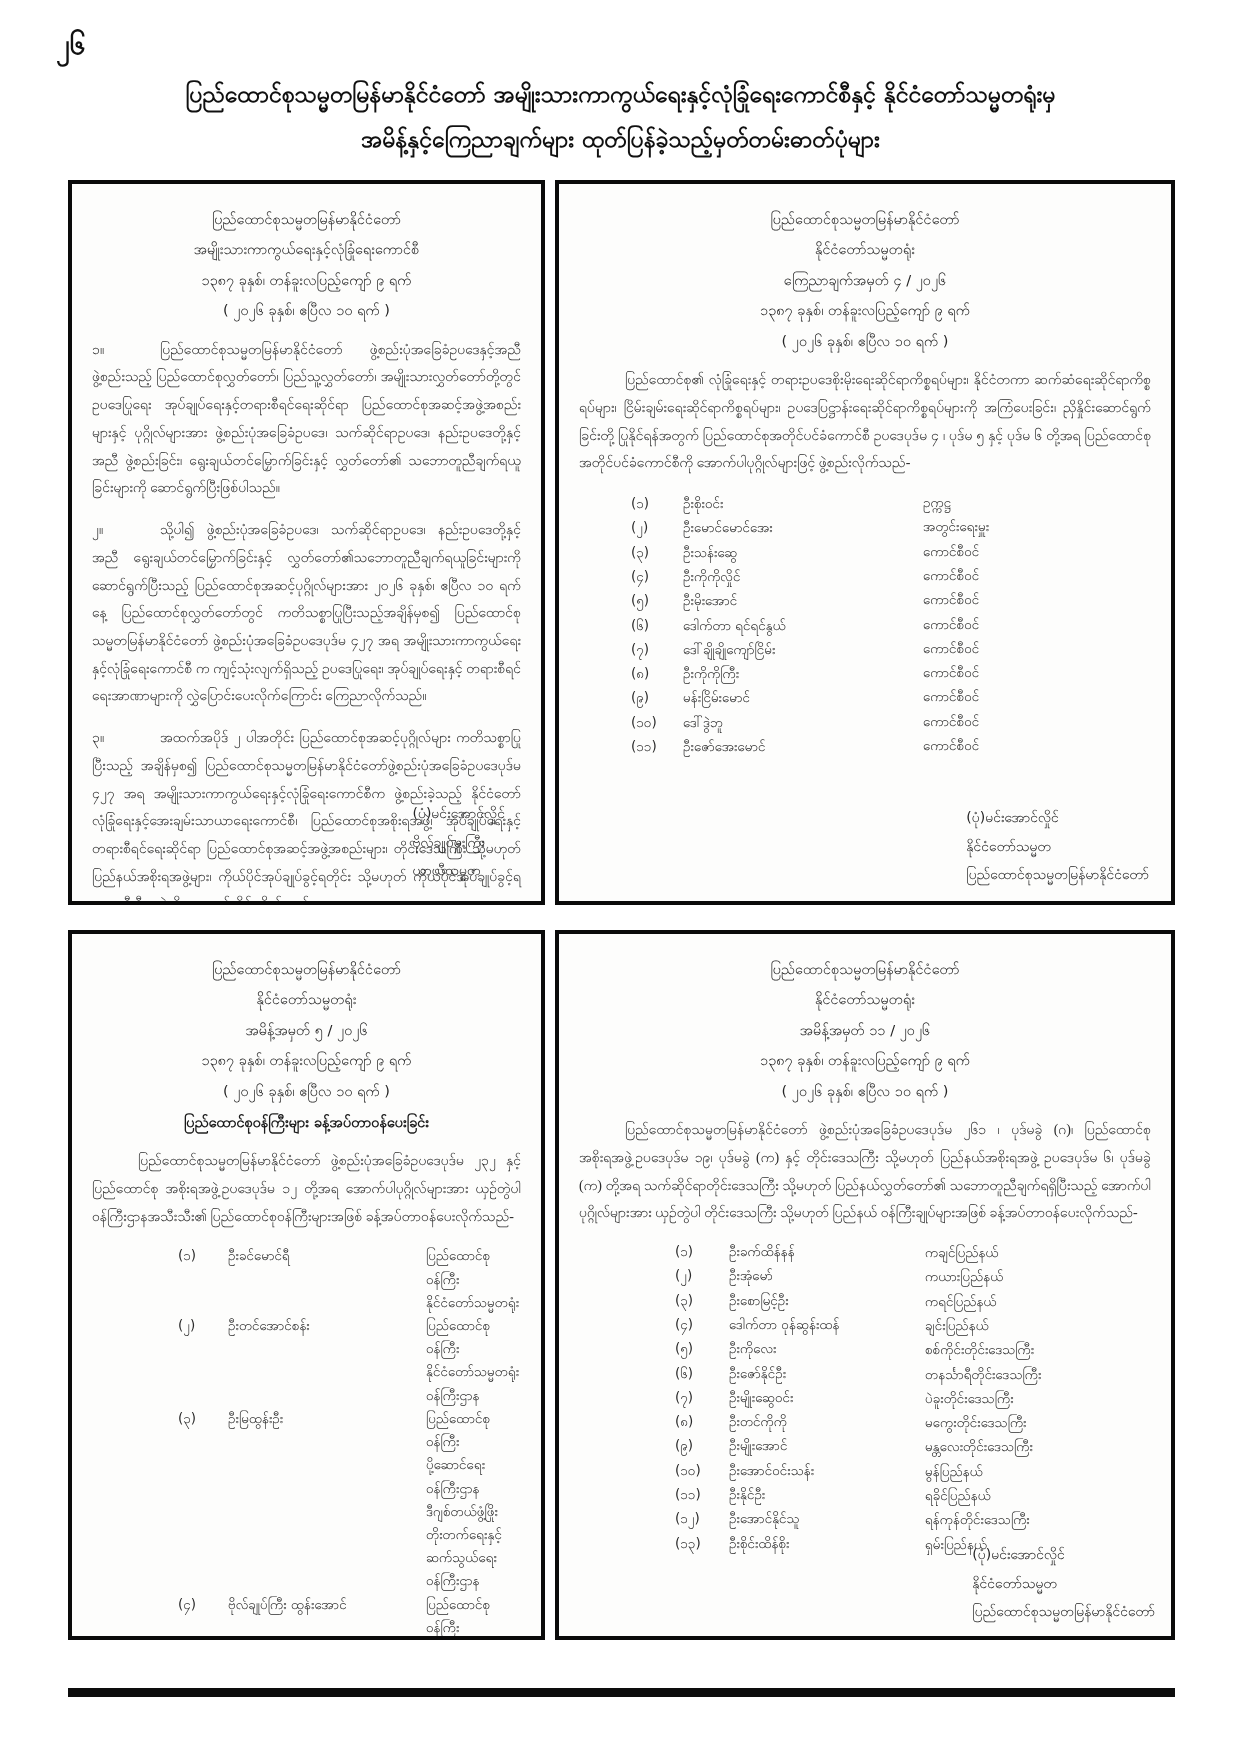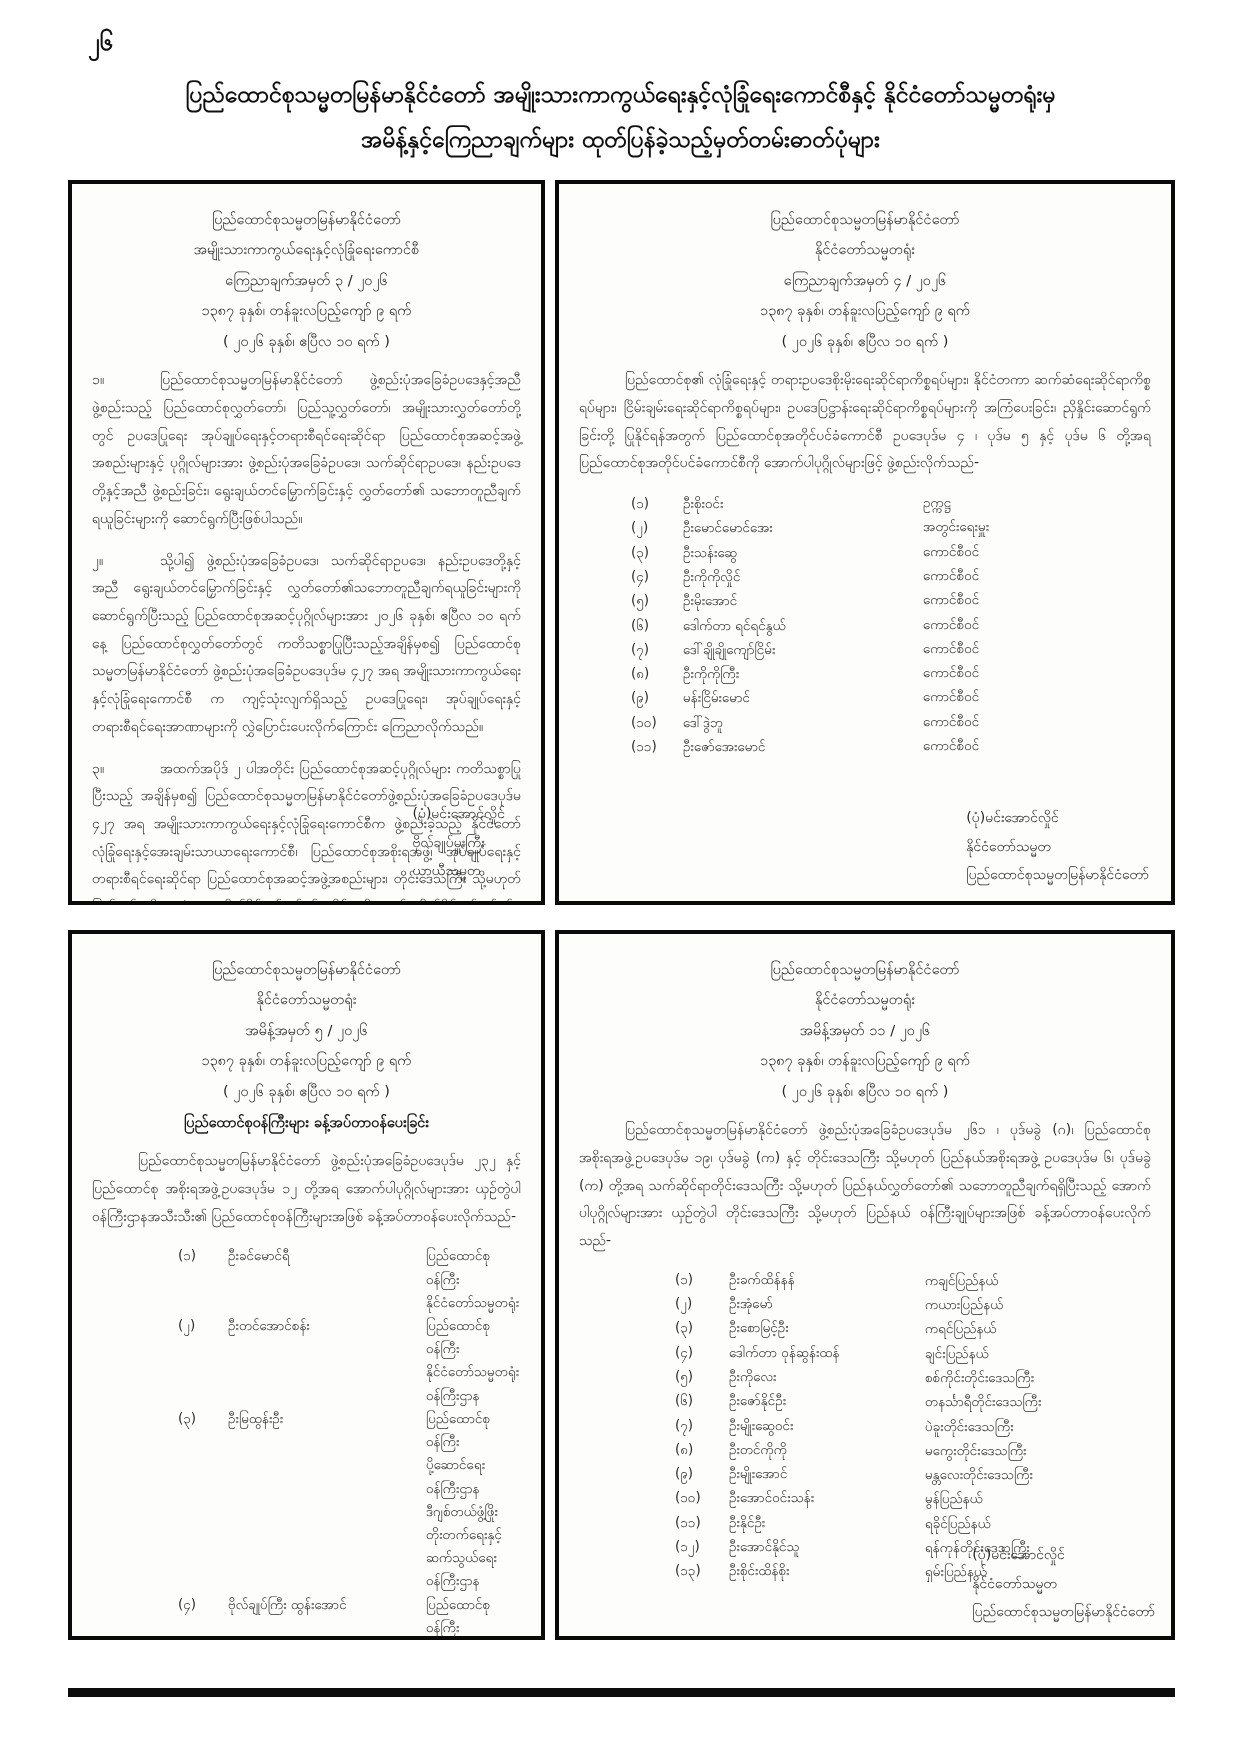--- a/index.html
+++ b/index.html
@@ -1,30 +1,30 @@
 <!DOCTYPE html>
 <html><head>
 <meta charset="utf-8">
 <style>
   html,body{margin:0;padding:0;background:#e8e8e8;}
   .page{position:relative;width:1241px;height:1755px;background:#ffffff;margin:0 auto;
         font-family:"DejaVu Sans",sans-serif;color:#222;overflow:hidden;}
-  .pagenum{position:absolute;top:26px;left:88px;font-size:24px;font-weight:bold;color:#111;}
+  .pagenum{position:absolute;top:26px;left:56px;font-size:28px;font-weight:bold;color:#111;}
   .main-title{position:absolute;top:72px;left:30px;right:30px;text-align:center;
               font-weight:bold;font-size:23px;line-height:1.95;color:#101010;}
   .boxes{position:absolute;top:180px;left:68px;width:1107px;display:grid;
          grid-template-columns:477px 620px;column-gap:10px;row-gap:25px;}
   .docbox{border:4px solid #0a0a0a;background:#fdfdfc;position:relative;
           box-sizing:border-box;padding:20px 20px 14px 20px;overflow:hidden;}
   .docbox.r1{height:725px;}
   .docbox.r2{height:710px;}
   .doc-header{text-align:center;font-size:14.5px;line-height:2.1;color:#242424;}
   .doc-subject{text-align:center;font-size:14.5px;font-weight:bold;color:#1a1a1a;
                line-height:2.0;margin-top:2px;}
-  .doc-paragraphs{margin-top:10px;font-size:14px;line-height:1.98;text-align:justify;color:#2b2b2b;}
+  .doc-paragraphs{margin-top:10px;font-size:14px;line-height:1.98;text-align:justify;color:#2b2b2b;font-family:Liberation Serif, serif;}
   .doc-paragraphs p{margin:0 0 14px 0;}
   .pnum{display:inline-block;min-width:68px;}
   .intro{text-indent:46px;}
   .doc-list{margin-top:6px;font-size:13.5px;color:#2b2b2b;}
   .lrow{display:grid;line-height:1.8;}
   .lrow .no{text-align:left;}
   .lrow .role div{line-height:1.8;font-family:Liberation Serif, serif;}
   .list-c2 .lrow{grid-template-columns:52px 240px 1fr;margin-left:52px;}
   .list-c3 .lrow{grid-template-columns:50px 198px 1fr;margin-left:86px;line-height:1.72;}
   .list-c3 .lrow .role div{line-height:1.72;}
@@ -44,21 +44,20 @@
   <div class="main-title">
     <div>ပြည်ထောင်စုသမ္မတမြန်မာနိုင်ငံတော် အမျိုးသားကာကွယ်ရေးနှင့်လုံခြုံရေးကောင်စီနှင့် နိုင်ငံတော်သမ္မတရုံးမှ</div>
     <div>အမိန့်နှင့်ကြေညာချက်များ ထုတ်ပြန်ခဲ့သည့်မှတ်တမ်းဓာတ်ပုံများ</div>
   </div>
 
   <div class="boxes">
     <div class="docbox r1">
       <div class="doc-header">
           <div>ပြည်ထောင်စုသမ္မတမြန်မာနိုင်ငံတော်</div>
           <div>အမျိုးသားကာကွယ်ရေးနှင့်လုံခြုံရေးကောင်စီ</div>
-          <div>ကြေညာချက်အမှတ်   ၃ / ၂၀၂၆</div>
           <div>၁၃၈၇ ခုနှစ်၊ တန်ခူးလပြည့်ကျော်   ၉   ရက်</div>
           <div>( ၂၀၂၆ ခုနှစ်၊ ဧပြီလ   ၁၀   ရက် )</div>
         </div>
 
       <div class="doc-paragraphs">
           <p><span class="pnum">၁။</span><span>ပြည်ထောင်စုသမ္မတမြန်မာနိုင်ငံတော် ဖွဲ့စည်းပုံအခြေခံဥပဒေနှင့်အညီ ဖွဲ့စည်းသည့် ပြည်ထောင်စုလွှတ်တော်၊ ပြည်သူ့လွှတ်တော်၊ အမျိုးသားလွှတ်တော်တို့တွင် ဥပဒေပြုရေး အုပ်ချုပ်ရေးနှင့်တရားစီရင်ရေးဆိုင်ရာ ပြည်ထောင်စုအဆင့်အဖွဲ့အစည်းများနှင့် ပုဂ္ဂိုလ်များအား ဖွဲ့စည်းပုံအခြေခံဥပဒေ၊ သက်ဆိုင်ရာဥပဒေ၊ နည်းဥပဒေတို့နှင့်အညီ ဖွဲ့စည်းခြင်း၊ ရွေးချယ်တင်မြှောက်ခြင်းနှင့် လွှတ်တော်၏ သဘောတူညီချက်ရယူခြင်းများကို ဆောင်ရွက်ပြီးဖြစ်ပါသည်။</span></p>
           <p><span class="pnum">၂။</span><span>သို့ပါ၍ ဖွဲ့စည်းပုံအခြေခံဥပဒေ၊ သက်ဆိုင်ရာဥပဒေ၊ နည်းဥပဒေတို့နှင့်အညီ ရွေးချယ်တင်မြှောက်ခြင်းနှင့် လွှတ်တော်၏သဘောတူညီချက်ရယူခြင်းများကို ဆောင်ရွက်ပြီးသည့် ပြည်ထောင်စုအဆင့်ပုဂ္ဂိုလ်များအား ၂၀၂၆ ခုနှစ်၊ ဧပြီလ ၁၀ ရက်နေ့ ပြည်ထောင်စုလွှတ်တော်တွင် ကတိသစ္စာပြုပြီးသည့်အချိန်မှစ၍ ပြည်ထောင်စုသမ္မတမြန်မာနိုင်ငံတော် ဖွဲ့စည်းပုံအခြေခံဥပဒေပုဒ်မ ၄၂၇ အရ အမျိုးသားကာကွယ်ရေးနှင့်လုံခြုံရေးကောင်စီ က ကျင့်သုံးလျက်ရှိသည့် ဥပဒေပြုရေး၊ အုပ်ချုပ်ရေးနှင့် တရားစီရင်ရေးအာဏာများကို လွှဲပြောင်းပေးလိုက်ကြောင်း ကြေညာလိုက်သည်။</span></p>
           <p><span class="pnum">၃။</span><span>အထက်အပိုဒ် ၂ ပါအတိုင်း ပြည်ထောင်စုအဆင့်ပုဂ္ဂိုလ်များ ကတိသစ္စာပြုပြီးသည့် အချိန်မှစ၍ ပြည်ထောင်စုသမ္မတမြန်မာနိုင်ငံတော်ဖွဲ့စည်းပုံအခြေခံဥပဒေပုဒ်မ ၄၂၇ အရ အမျိုးသားကာကွယ်ရေးနှင့်လုံခြုံရေးကောင်စီက ဖွဲ့စည်းခဲ့သည့် နိုင်ငံတော်လုံခြုံရေးနှင့်အေးချမ်းသာယာရေးကောင်စီ၊ ပြည်ထောင်စုအစိုးရအဖွဲ့၊ အုပ်ချုပ်ရေးနှင့် တရားစီရင်ရေးဆိုင်ရာ ပြည်ထောင်စုအဆင့်အဖွဲ့အစည်းများ၊ တိုင်းဒေသကြီး သို့မဟုတ် ပြည်နယ်အစိုးရအဖွဲ့များ၊ ကိုယ်ပိုင်အုပ်ချုပ်ခွင့်ရတိုင်း သို့မဟုတ် ကိုယ်ပိုင်အုပ်ချုပ်ခွင့်ရဒေသ ဦးစီးအဖွဲ့တို့အား ဖျက်သိမ်းလိုက်သည်။</span></p>
         </div>
       <div class="doc-list"></div>

